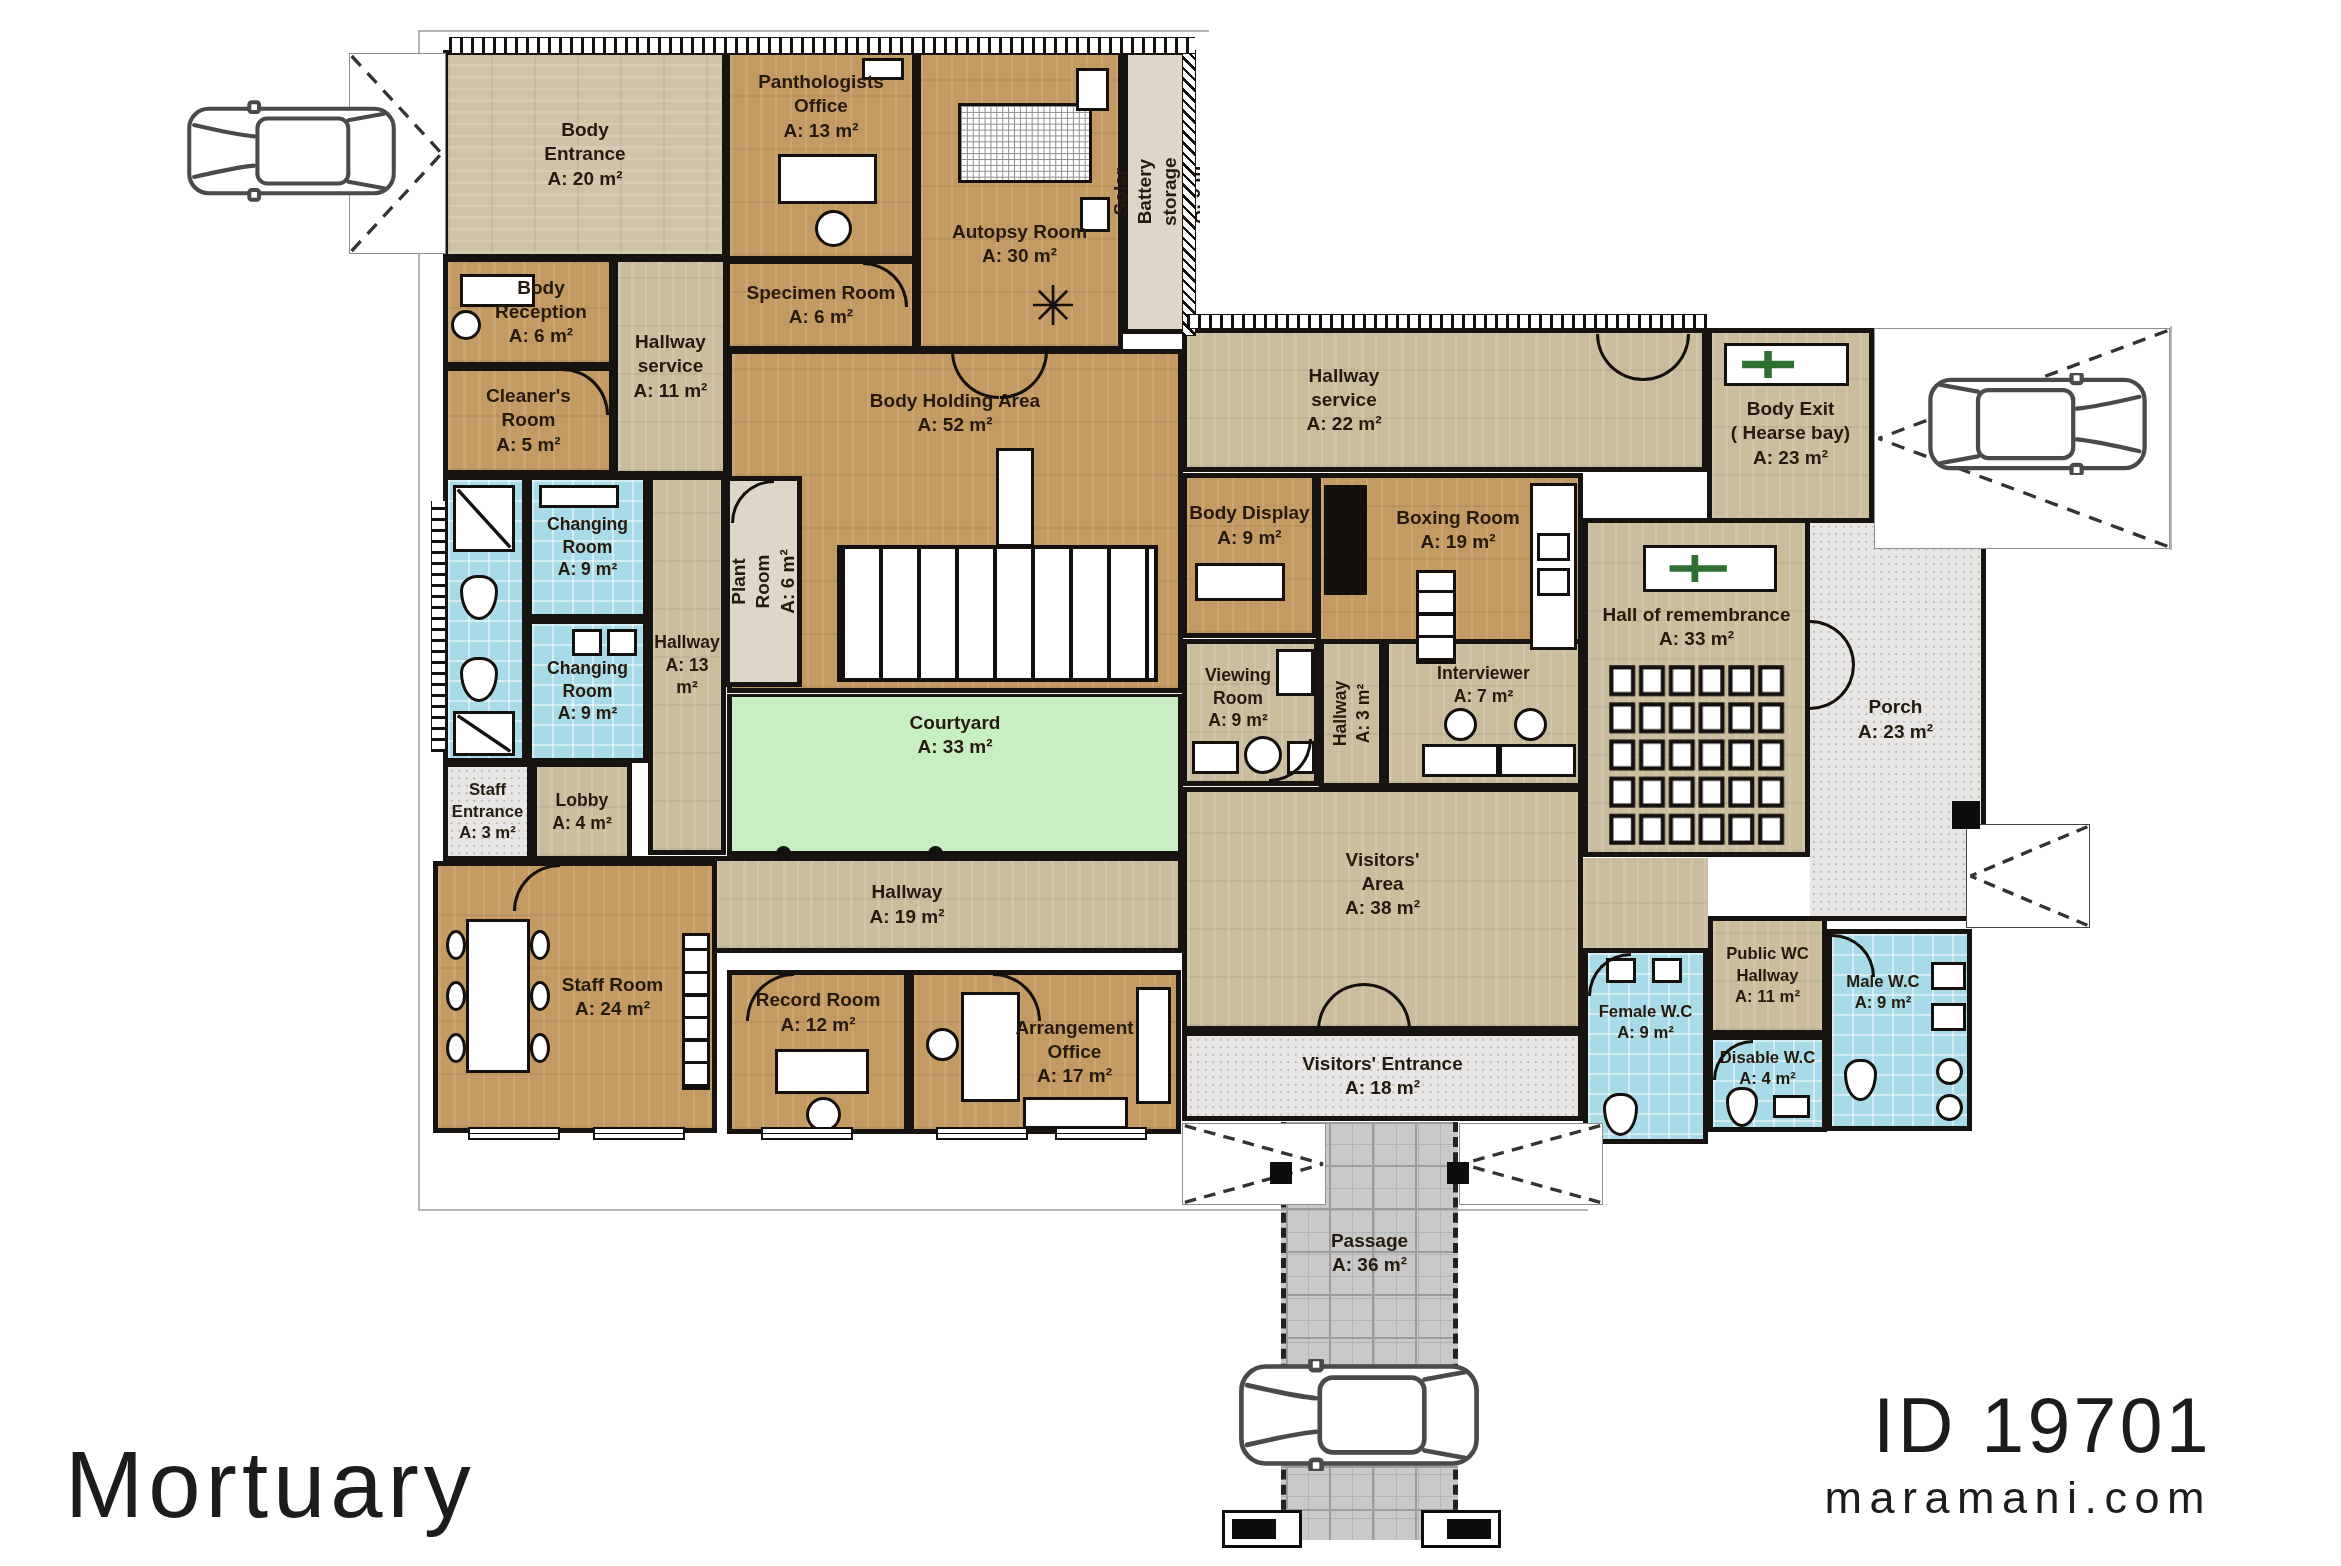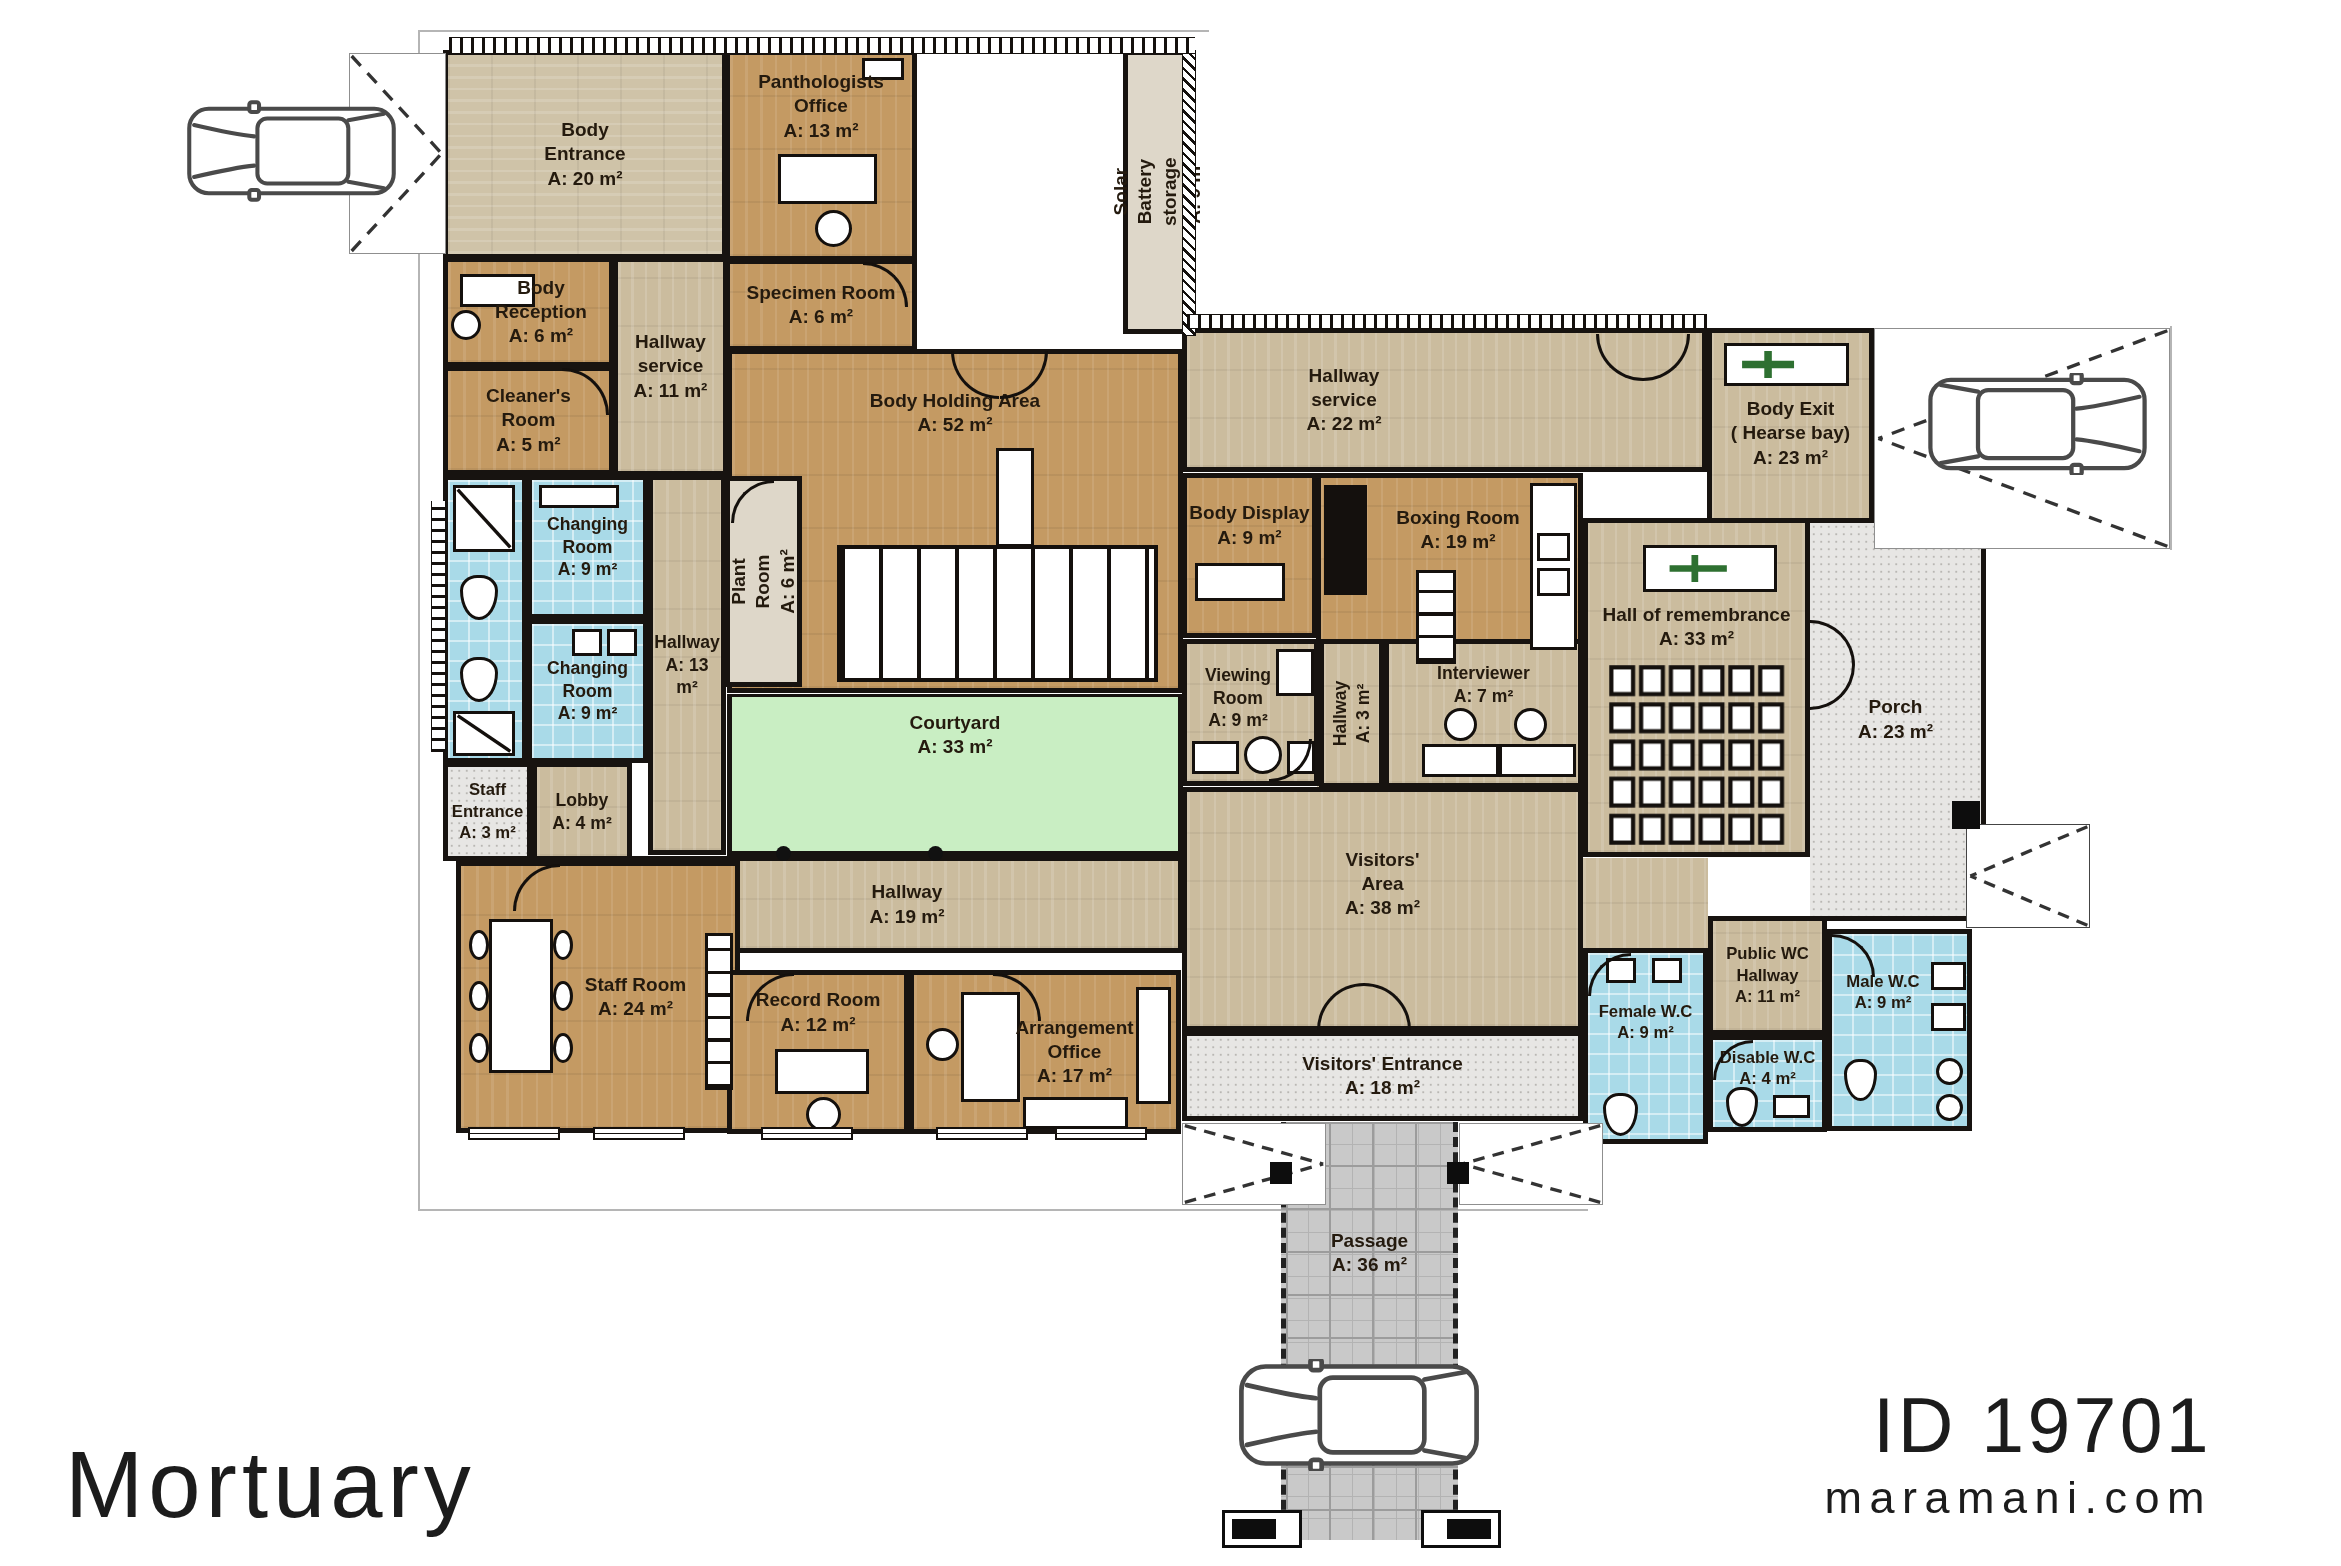--- a/index.html
+++ b/index.html
@@ -101,20 +101,27 @@
   </div>
 
   <div class="room wood" style="left:725px;top:50px;width:192px;height:211px">
     <div class="lbl" style="position:absolute;top:15px;left:0;right:0"><span>Panthologists
 Office</span><span class="ar">A: 13 m²</span></div>
     <div class="f" style="left:48px;top:99px;width:99px;height:50px"></div>
     <div class="f fc" style="left:85px;top:155px;width:37px;height:37px"></div>
     <div class="f" style="left:132px;top:3.3px;width:42px;height:22px"></div>
   </div>
 
+  <div class="room wood" style="left:916px;top:50px;width:207px;height:301px">
+    <div class="lbl" style="position:absolute;top:165px;left:0;right:0"><span>Autopsy Room</span><span class="ar">A: 30 m²</span></div>
+    <div class="f hatch" style="left:37px;top:48px;width:134px;height:80px"></div>
+    <div class="f" style="left:155px;top:13.4px;width:33px;height:43px"></div>
+    <div class="f" style="left:159px;top:142px;width:30px;height:35px"></div>
+    <div class="star" style="left:109px;top:224px">✳</div>
+  </div>
 
   <div class="room wood" style="left:725px;top:259px;width:192px;height:92px">
     <div class="lbl"><span>Specimen Room</span><span class="ar">A: 6 m²</span></div>
   </div>
 
   <div class="room wood" style="left:443px;top:257px;width:171px;height:110px">
     <div class="lbl" style="margin-left:25px"><span>Body
 Reception</span><span class="ar">A: 6 m²</span></div>
     <div class="f" style="left:11.7px;top:11.7px;width:75px;height:33px"></div>
     <div class="f fc" style="left:3.3px;top:48px;width:30px;height:30px"></div>
@@ -292,21 +299,21 @@
     <div class="f fc" style="left:104px;top:124px;width:27px;height:27px"></div>
     <div class="f fc" style="left:104px;top:160px;width:27px;height:27px"></div>
   </div>
 
   <div class="room tile" style="left:1708px;top:1035px;width:119px;height:97px">
     <div class="lbl" style="position:absolute;top:6.7px;left:0;right:0;font-size:16.7px"><span>Disable W.C</span><span class="ar">A: 4 m²</span></div>
     <div class="f toilet" style="left:13.4px;top:47px;width:32px;height:40px"></div>
     <div class="f" style="left:60px;top:55px;width:37px;height:23.4px"></div>
   </div>
 
-  <div class="room wood" style="left:456px;top:861px;width:284px;height:272px">
+  <div class="room wood" style="left:433px;top:861px;width:284px;height:272px">
     <div class="lbl" style="margin-left:75px"><span>Staff Room</span><span class="ar">A: 24 m²</span></div>
     <div class="f" style="left:28px;top:53px;width:64px;height:154px"></div>
     <div class="f fc" style="left:8.4px;top:64px;width:20px;height:30px"></div>
     <div class="f fc" style="left:8.4px;top:115px;width:20px;height:30px"></div>
     <div class="f fc" style="left:8.4px;top:167px;width:20px;height:30px"></div>
     <div class="f fc" style="left:92px;top:64px;width:20px;height:30px"></div>
     <div class="f fc" style="left:92px;top:115px;width:20px;height:30px"></div>
     <div class="f fc" style="left:92px;top:167px;width:20px;height:30px"></div>
     <div class="f shelf" style="left:244px;top:67px;width:28px;height:157px"></div>
   </div>

